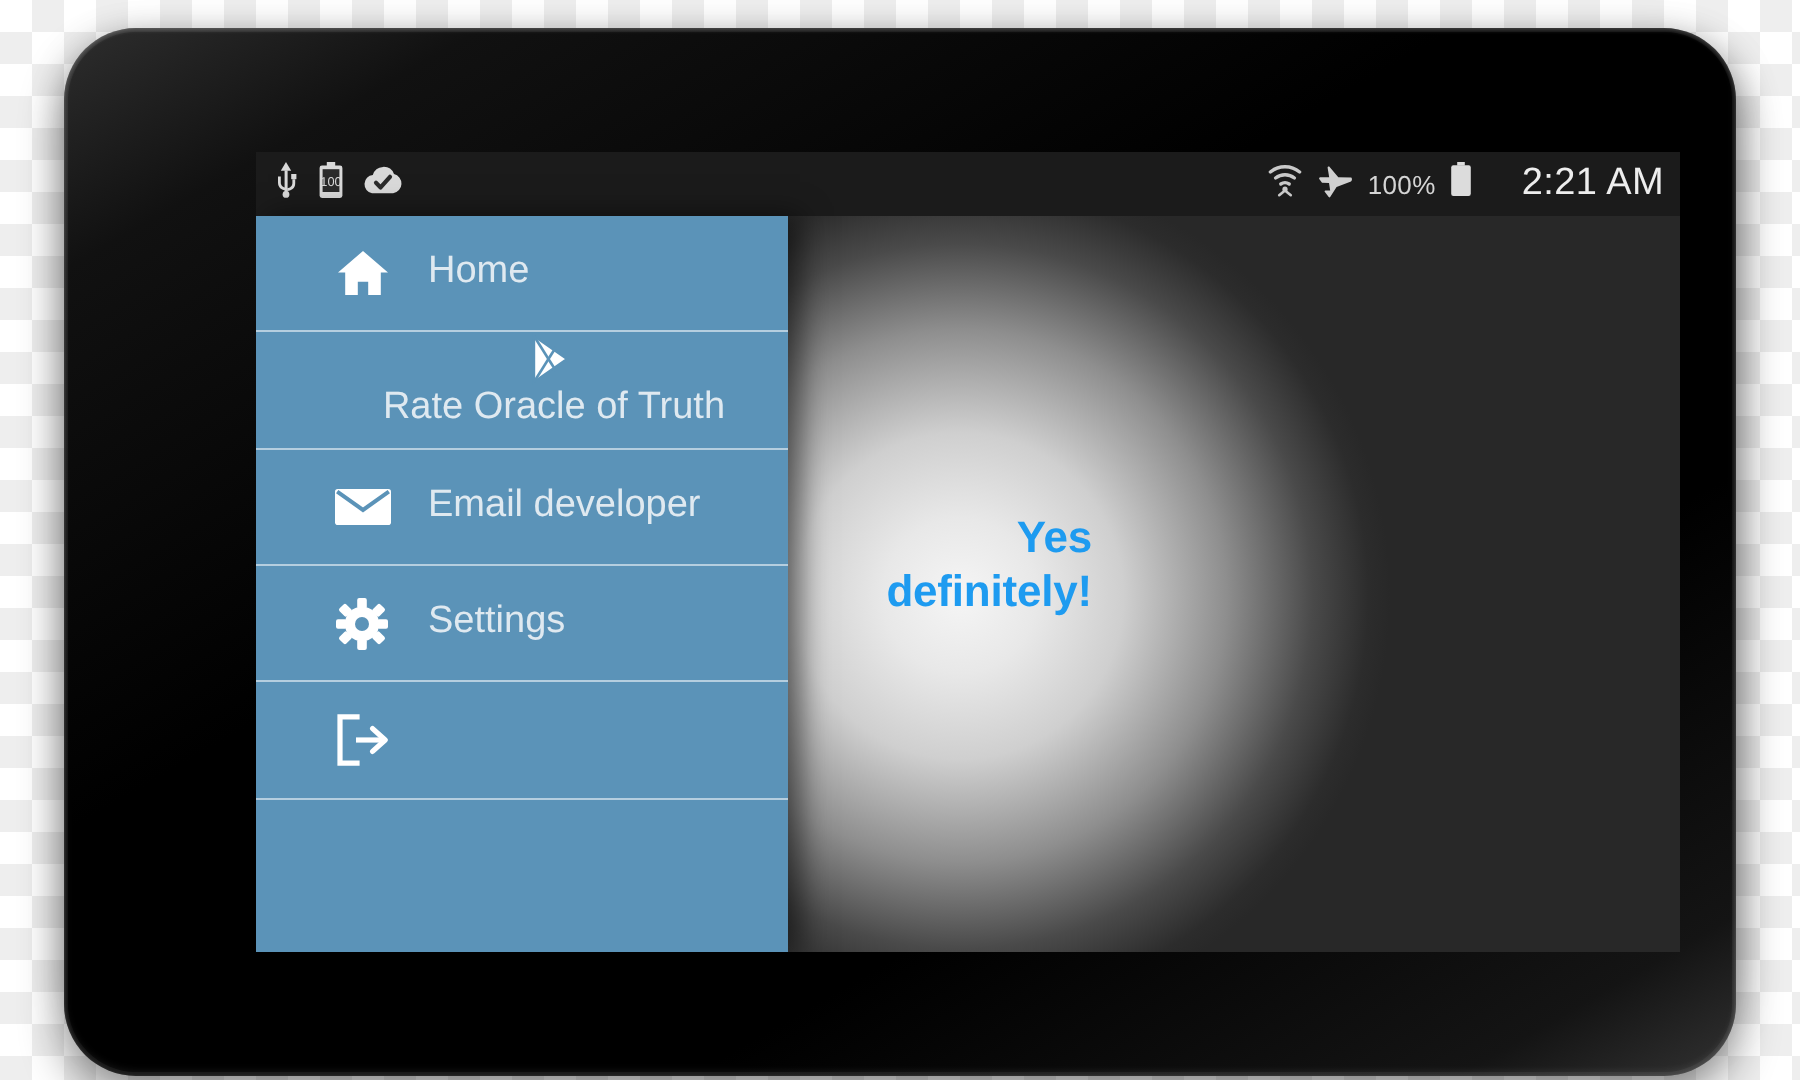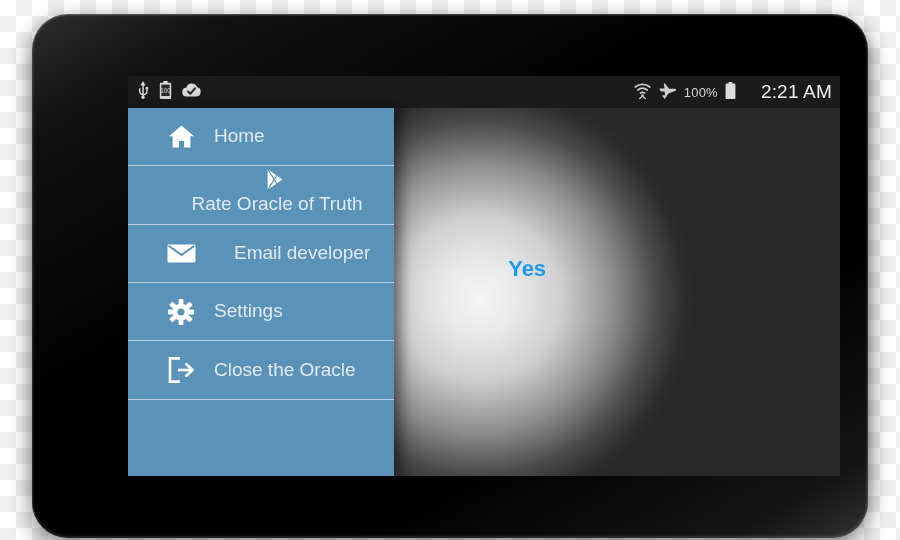--- a/index.html
+++ b/index.html
@@ -158,21 +158,21 @@
   }
   .drawer-label {
     color: #dfe9f0;
     font-size: 19px;
     line-height: 1.18;
     padding-left: 10px;
     padding-right: 8px;
   }
   #drawer-item-home      { height: 58px; }
   #drawer-item-rate      { height: 59px; flex-direction: column; }
-  #drawer-item-email     { height: 58px; gap: 20px; }
+  #drawer-item-email     { height: 58px; }
   #drawer-item-share     { height: 59px; }
   #drawer-item-settings  { height: 58px; }
   #drawer-item-close     { height: 59px; }
 </style>
 </head>
 <body>
 
 <div id="device-shadow"></div>
 
 <div id="tablet-device">
@@ -247,20 +247,21 @@
 
         <span id="status-clock">2:21 AM</span>
       </div>
     </div>
 
     <div id="screen-body">
 
       <div id="content-area">
         <div id="oracle-answer">
           <div>Yes</div>
+          <div>definitely!</div>
         </div>
       </div>
 
       <div id="nav-drawer">
 
         <div class="drawer-item" id="drawer-item-home">
           <span class="drawer-icon">
             <svg width="27" height="25" viewBox="0 0 27 25">
               <path d="M13.5 1.5 L26 12.2 h-3.6 v11.3 h-6.3 v-6.6 h-5.2 v6.6 H4.6 V12.2 H1 Z" fill="#ffffff"></path>
             </svg>
@@ -312,19 +313,18 @@
         </div>
 
         <div class="drawer-item" id="drawer-item-close">
           <span class="drawer-icon">
             <svg width="28" height="26" viewBox="0 0 28 26">
               <path d="M11.5 1.4 H3.0 V24.6 H11.5" fill="none" stroke="#ffffff" stroke-width="2.6" stroke-linecap="square"></path>
               <path d="M11.0 13.0 H24.5" stroke="#ffffff" stroke-width="2.6"></path>
               <path d="M19.3 7.3 L25.6 13.0 L19.3 18.7" fill="none" stroke="#ffffff" stroke-width="2.6" stroke-linecap="round" stroke-linejoin="round"></path>
             </svg>
           </span>
-          <span class="drawer-label">Close the Oracle</span>
         </div>
 
       </div>
     </div>
   </div>
 </div>
 
 </body></html>

